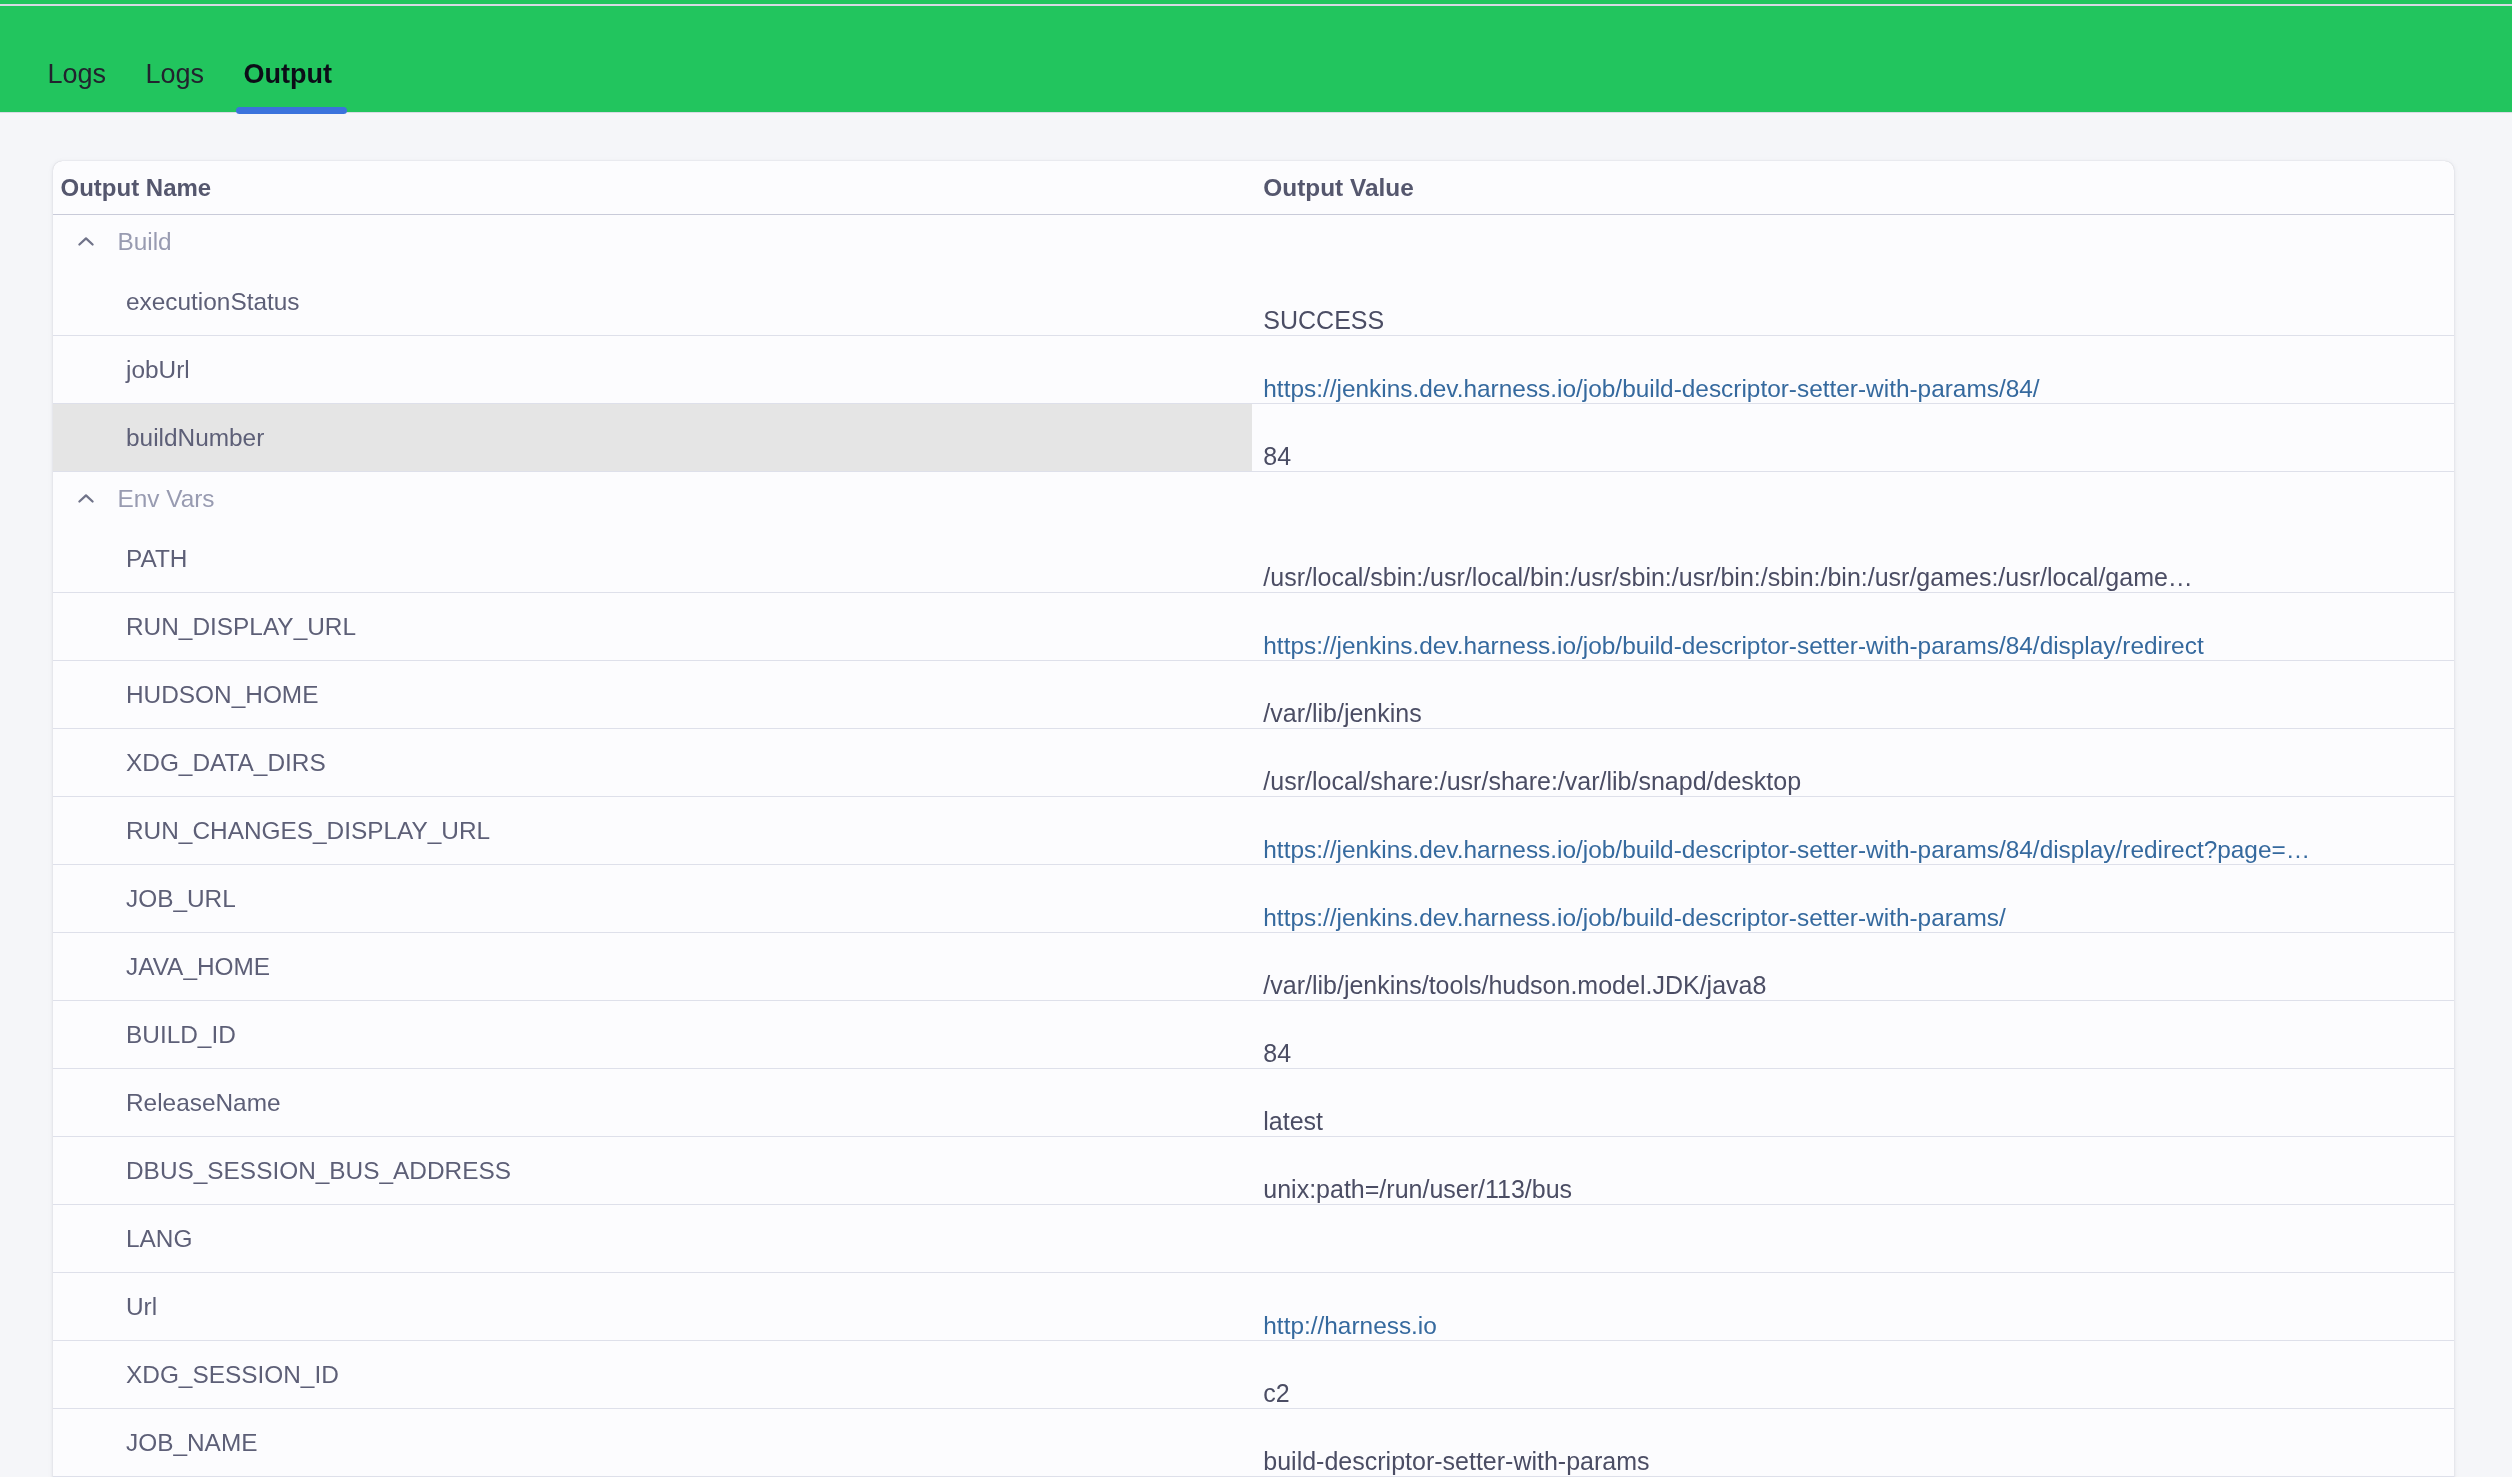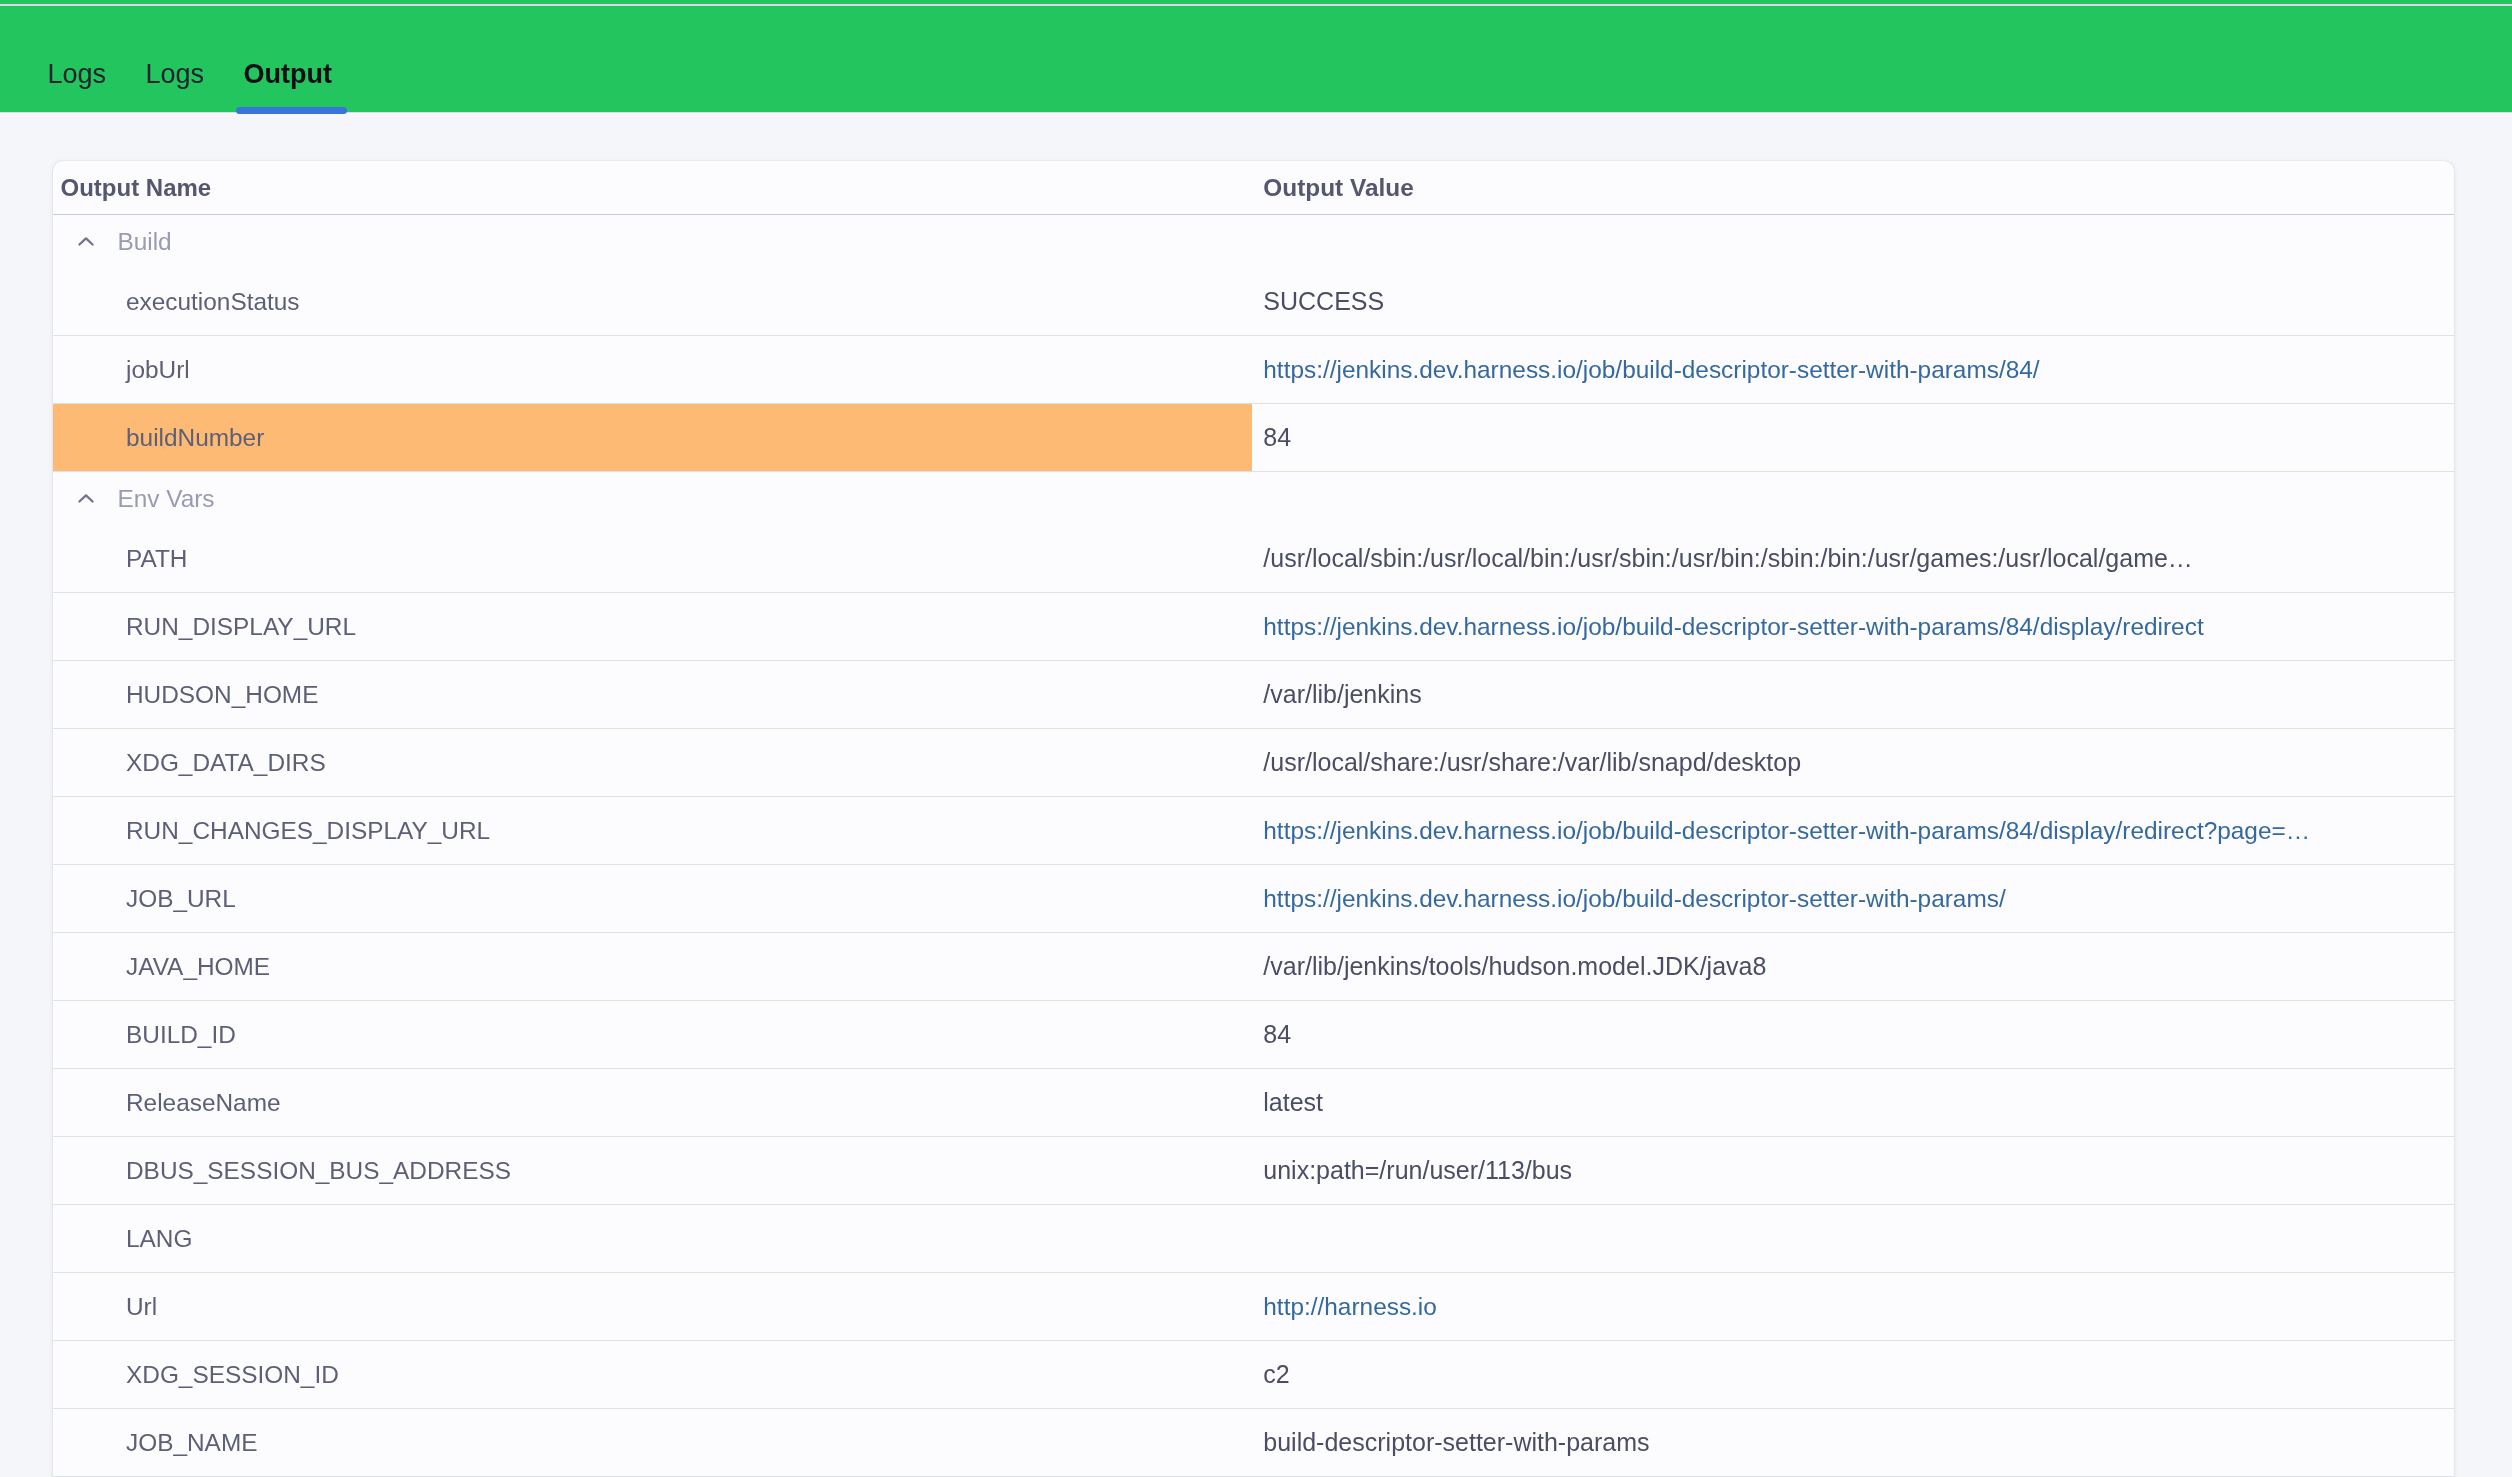--- a/index.html
+++ b/index.html
@@ -85,25 +85,25 @@
     border-bottom: 0.9px solid #dee0ea;
   }
   .cell-name {
     width: 1199px; padding-left: 73px;
     display: flex; align-items: center;
     font-size: 24.4px; color: #5d5f77;
     white-space: nowrap; overflow: hidden;
   }
   .cell-value {
     flex: 1; padding-left: 11.3px; padding-right: 19px;
-    display: flex; align-items: center;
+    display: flex; align-items: flex-end;
     font-size: 25px; color: #4b4d64;
     white-space: nowrap; overflow: hidden;
   }
-  .row.highlight .cell-name { background: #fdba74; }
+  .row.highlight .cell-name { background: #e5e5e5; }
   a.value-link {
     color: #35699e;
     text-decoration: none;
     font-size: 24.4px;
     cursor: pointer;
   }
   .stub-row { height: 56px; }
 </style>
 </head>
 <body>

